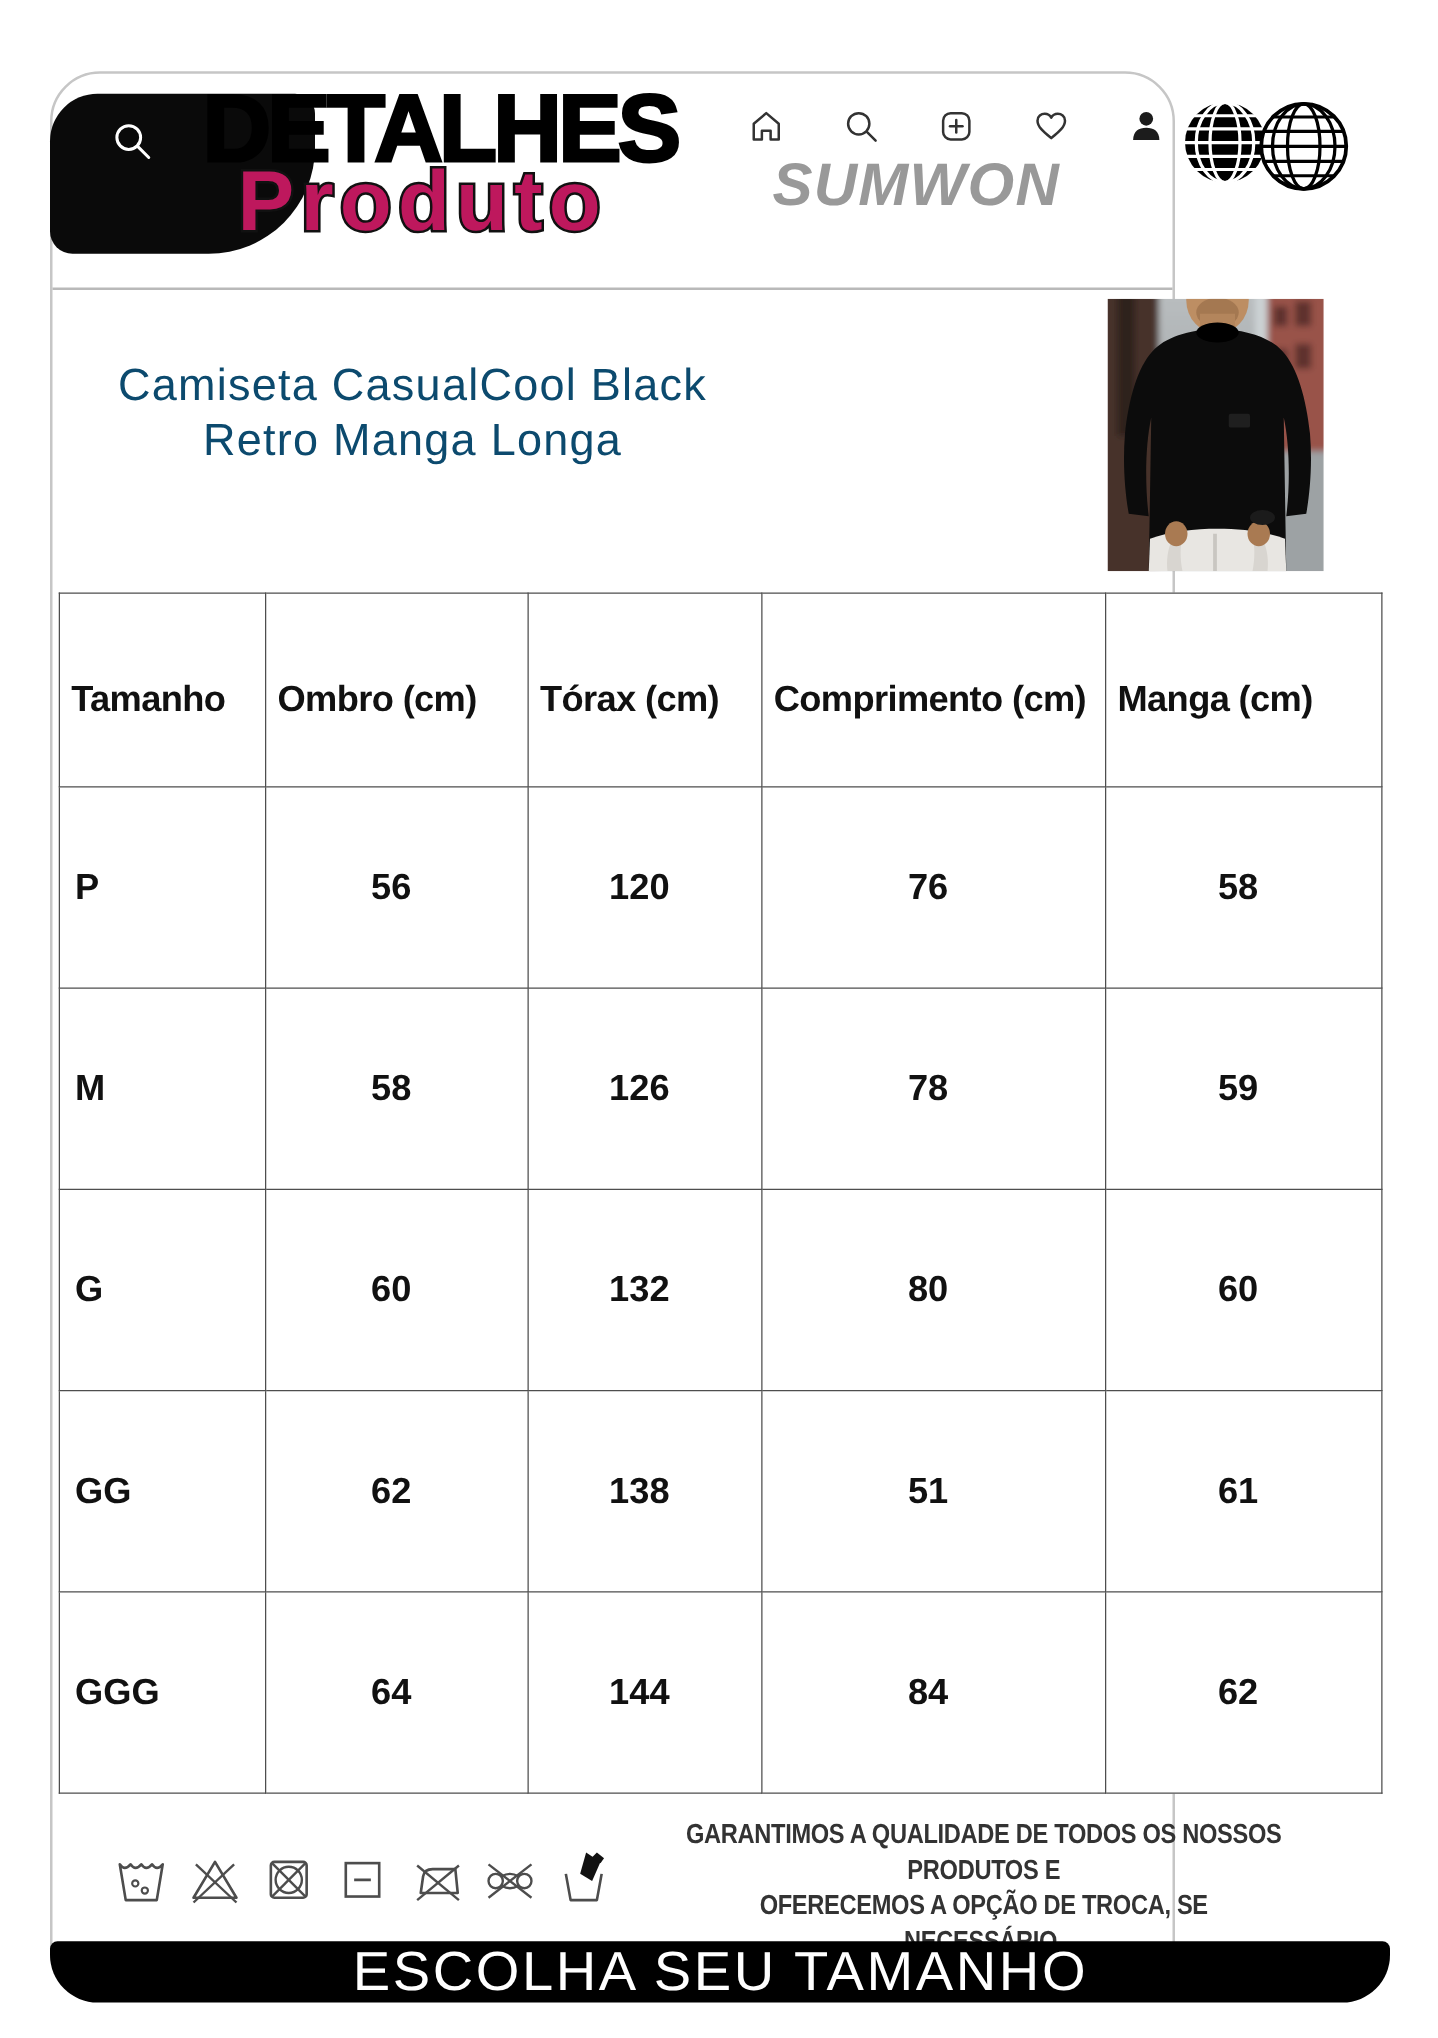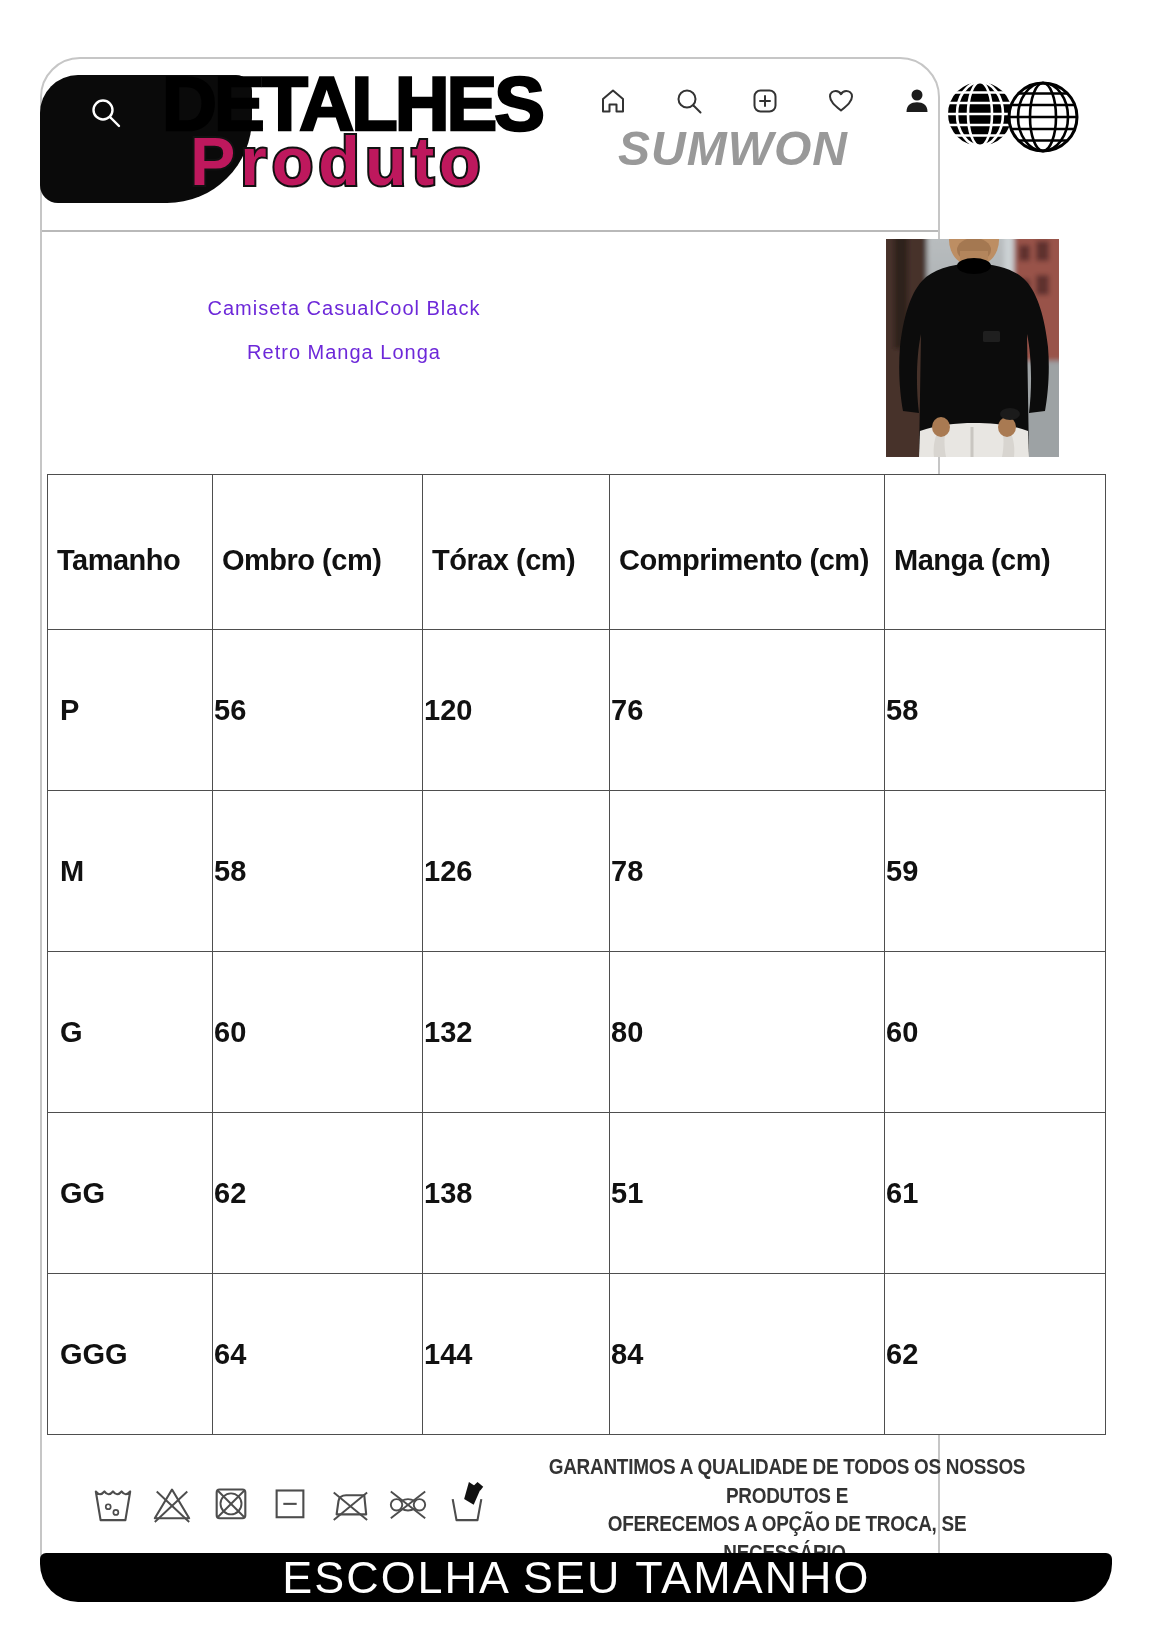--- a/index.html
+++ b/index.html
@@ -20,33 +20,33 @@
   .nav-row{position:absolute;left:556px;top:27px;display:flex;gap:46px;z-index:2;}
   .brand{position:absolute;left:576px;top:66px;font-size:48px;font-weight:bold;font-style:italic;
         color:#999;letter-spacing:1px;line-height:1;z-index:2;}
   .trademark{position:absolute;left:545px;top:132px;width:520px;font-size:15.5px;font-weight:bold;
         color:#111;letter-spacing:-0.2px;}
   .globes{position:absolute;left:903px;top:20px;display:flex;z-index:2;}
   .globes svg + svg{margin-left:-10px;}
   .header-divider{position:absolute;left:0;top:171px;width:100%;height:2px;background:#b9b9b9;}
 
   
-  .product-title{position:absolute;left:62px;top:227px;width:480px;text-align:center;
-        font-size:20px;color:#6d28d9;letter-spacing:1px;line-height:44px;}
+  .product-title{position:absolute;left:48px;top:227px;width:480px;text-align:center;
+        font-size:36px;color:#0c4a6e;letter-spacing:1px;line-height:44px;}
   .product-photo{position:absolute;left:844px;top:180px;width:173px;height:218px;overflow:hidden;}
 
   
   table.size{position:absolute;left:5px;top:415px;border-collapse:collapse;table-layout:fixed;
         width:1058px;background:#fff;}
   table.size th,table.size td{border:1.5px solid #4e4e4e;font-weight:bold;color:#111;
         vertical-align:middle;overflow:hidden;white-space:nowrap;}
   table.size th{height:138px;font-size:29px;text-align:left;padding:16px 4px 0 9px;letter-spacing:-0.5px;}
   table.size td{height:158px;font-size:29px;}
   td.sz{text-align:left;padding-left:12px;}
-  td.num{text-align:left;padding-right:10px;}
+  td.num{text-align:center;padding-right:10px;}
 
   
   .care-row{position:absolute;left:50px;top:1419px;display:flex;gap:17px;align-items:flex-end;}
   .guarantee{position:absolute;left:465px;top:1394px;width:560px;text-align:center;
         font-size:22px;font-weight:bold;color:#333;line-height:28.5px;letter-spacing:-0.3px;
         transform:scaleX(0.86);transform-origin:center;}
   .cta-bar{position:absolute;left:-2px;top:1494px;width:1072px;height:49px;background:#000;
         border-radius:6px 6px 38px 38px;display:flex;align-items:center;justify-content:center;z-index:6;}
   .cta-bar span{color:#fff;font-size:44px;font-weight:400;letter-spacing:2px;line-height:1;
         transform:scaleX(1.02);}

